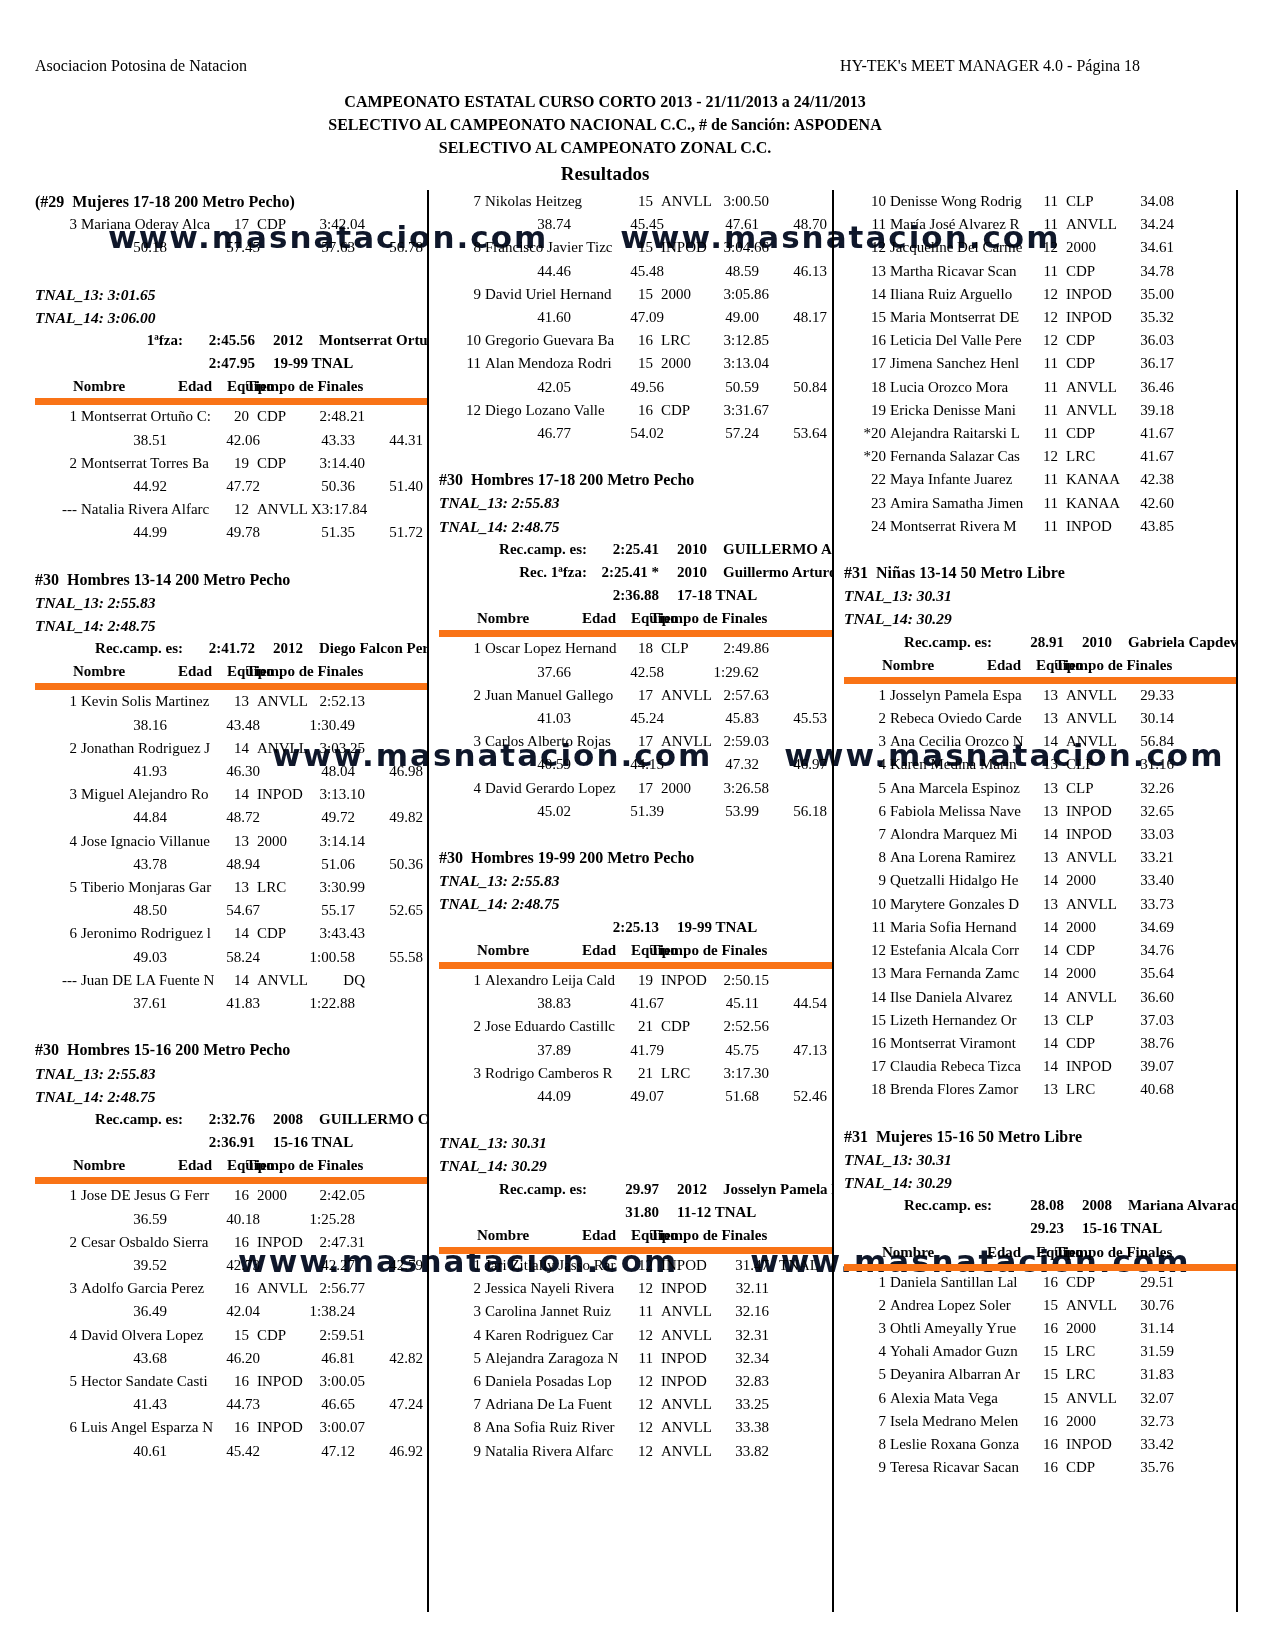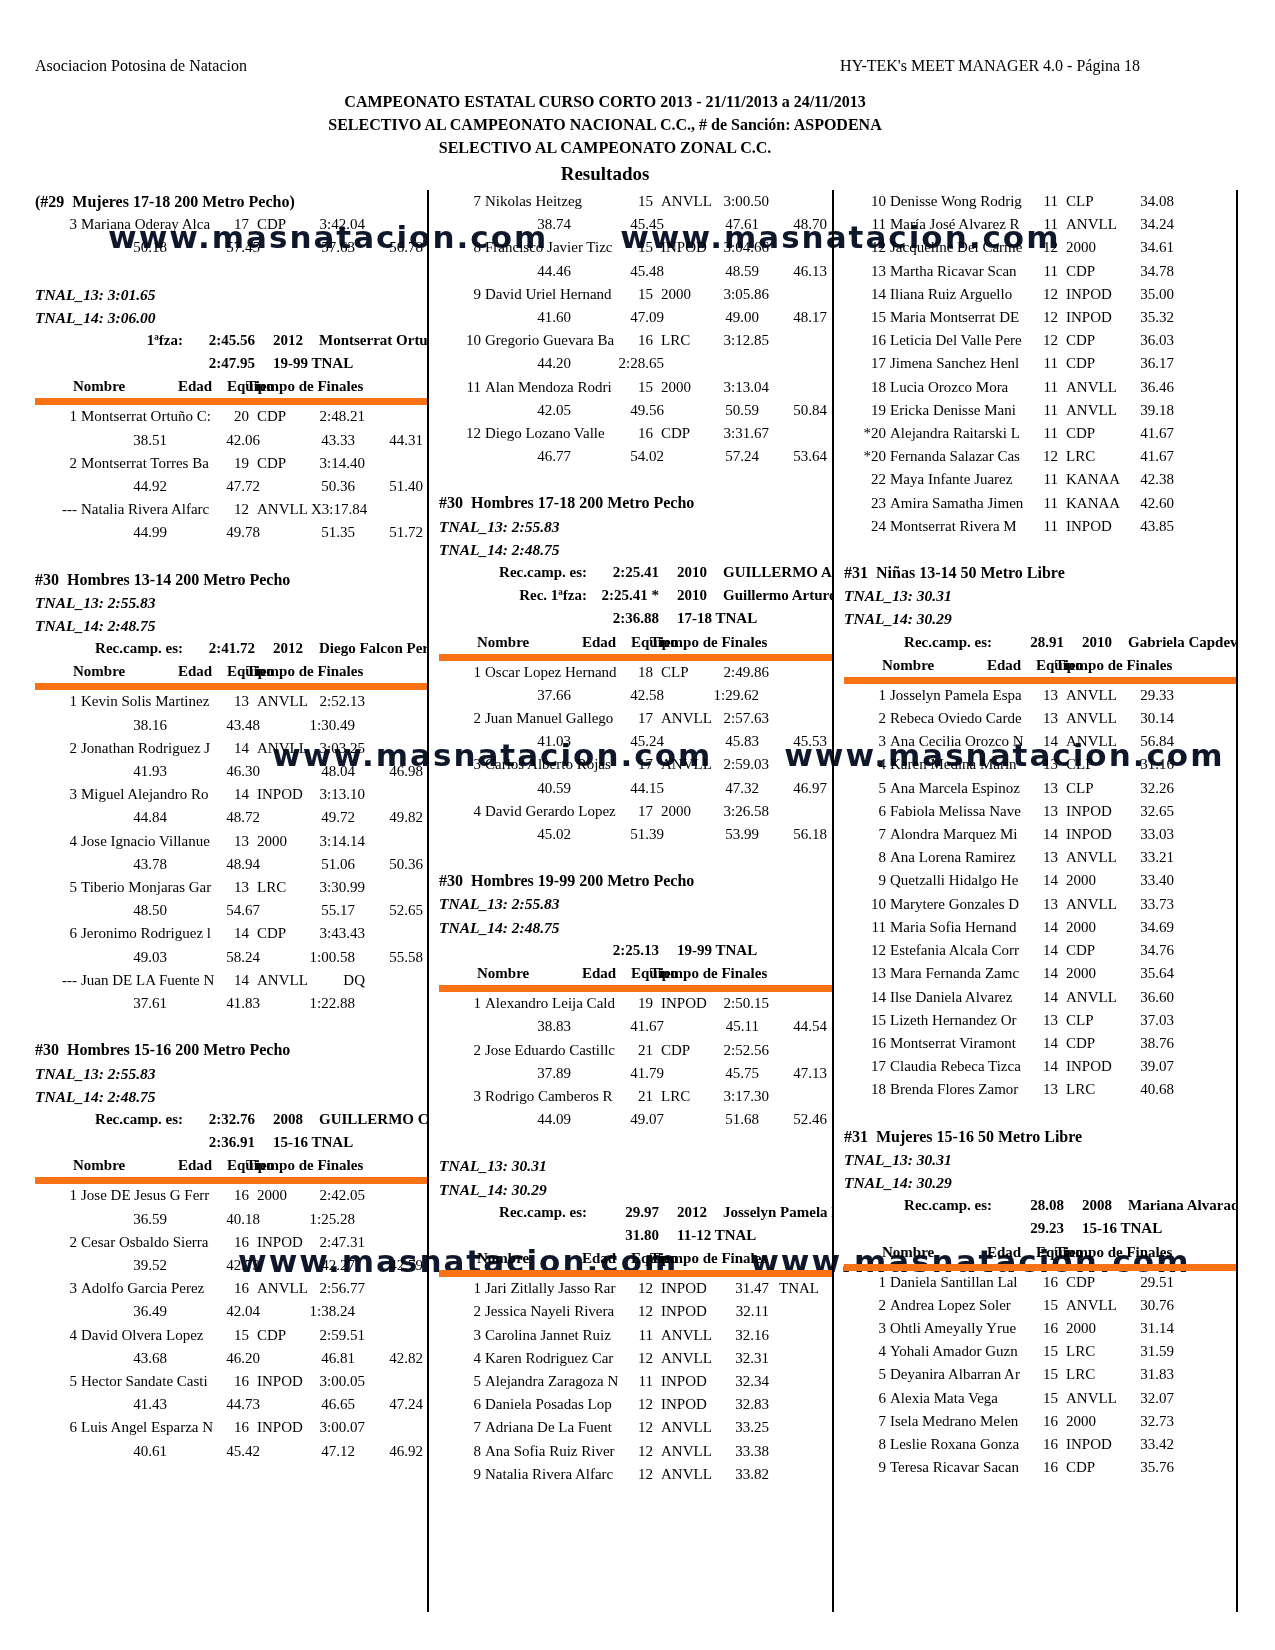--- a/index.html
+++ b/index.html
@@ -430,24 +430,20 @@
           <div class="c-split">48.17</div>
         </div>
         <div class="rmain">
           <div class="c-rank">10</div>
           <div class="c-name">Gregorio Guevara Ba</div>
           <div class="c-age">16</div>
           <div class="c-team">LRC</div>
           <div class="c-time">3:12.85</div>
           <div class="c-tag"></div>
         </div>
-        <div class="rsplits">
-          <div class="c-split">44.20</div>
-          <div class="c-split">2:28.65</div>
-        </div>
         <div class="rmain">
           <div class="c-rank">11</div>
           <div class="c-name">Alan Mendoza Rodri</div>
           <div class="c-age">15</div>
           <div class="c-team">2000</div>
           <div class="c-time">3:13.04</div>
           <div class="c-tag"></div>
         </div>
         <div class="rsplits">
           <div class="c-split">42.05</div>

